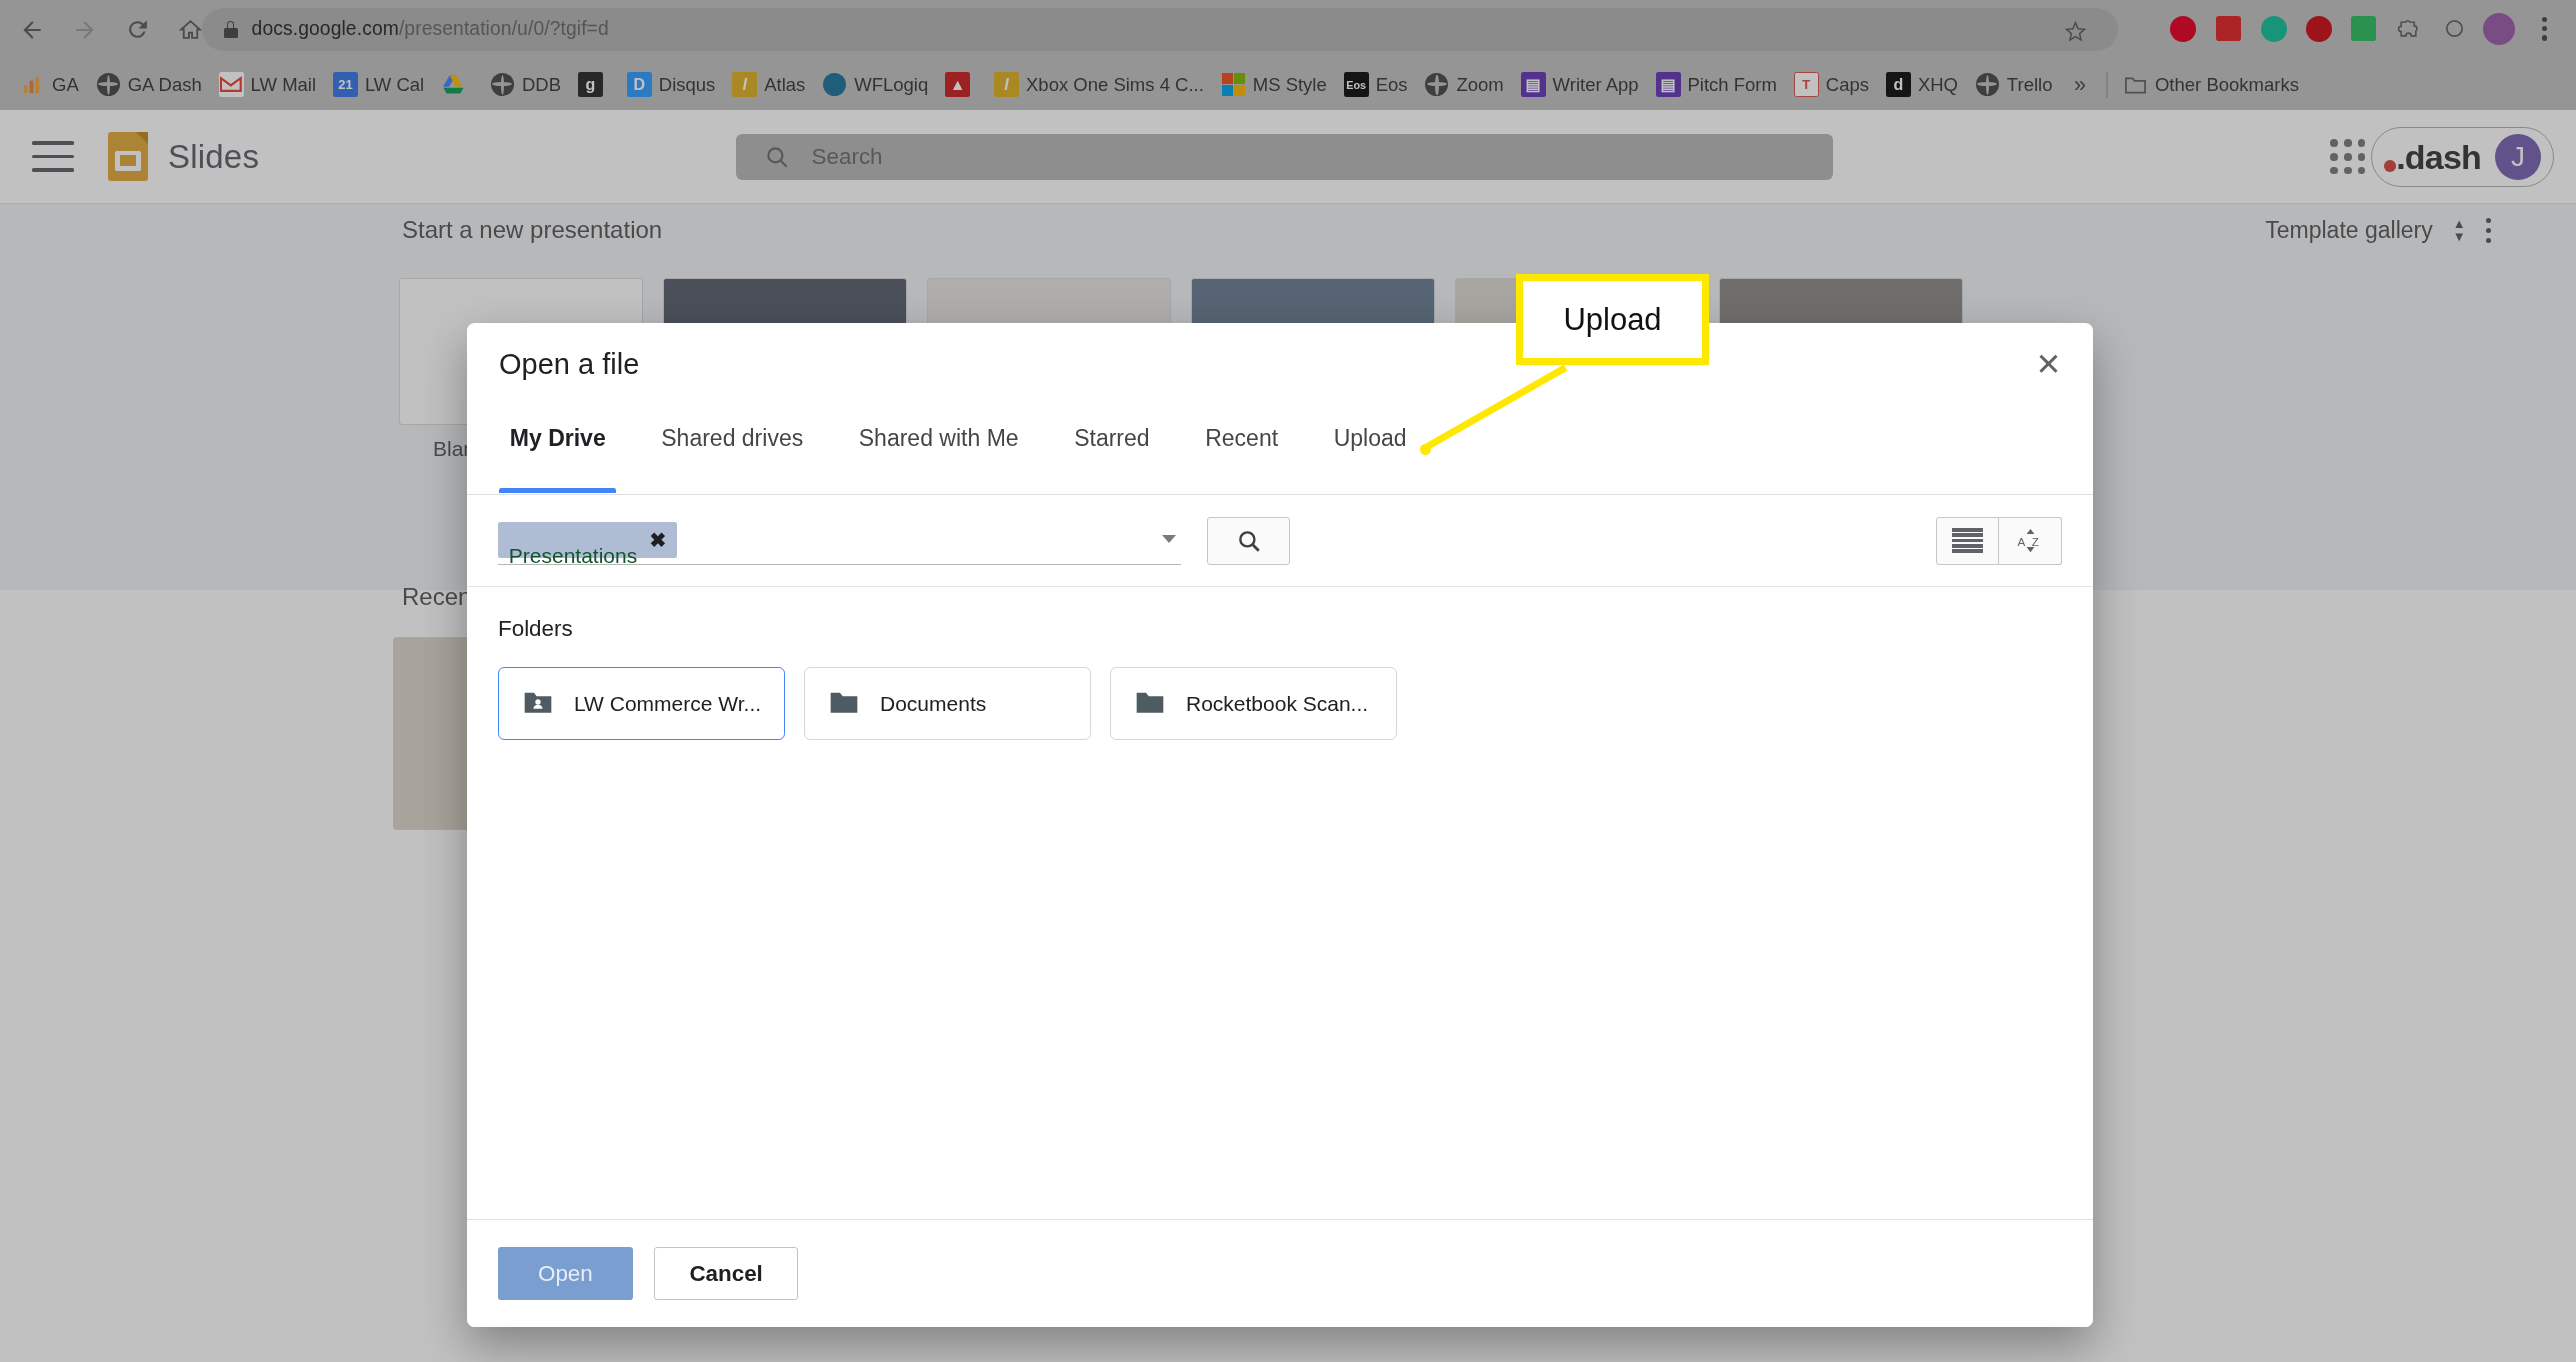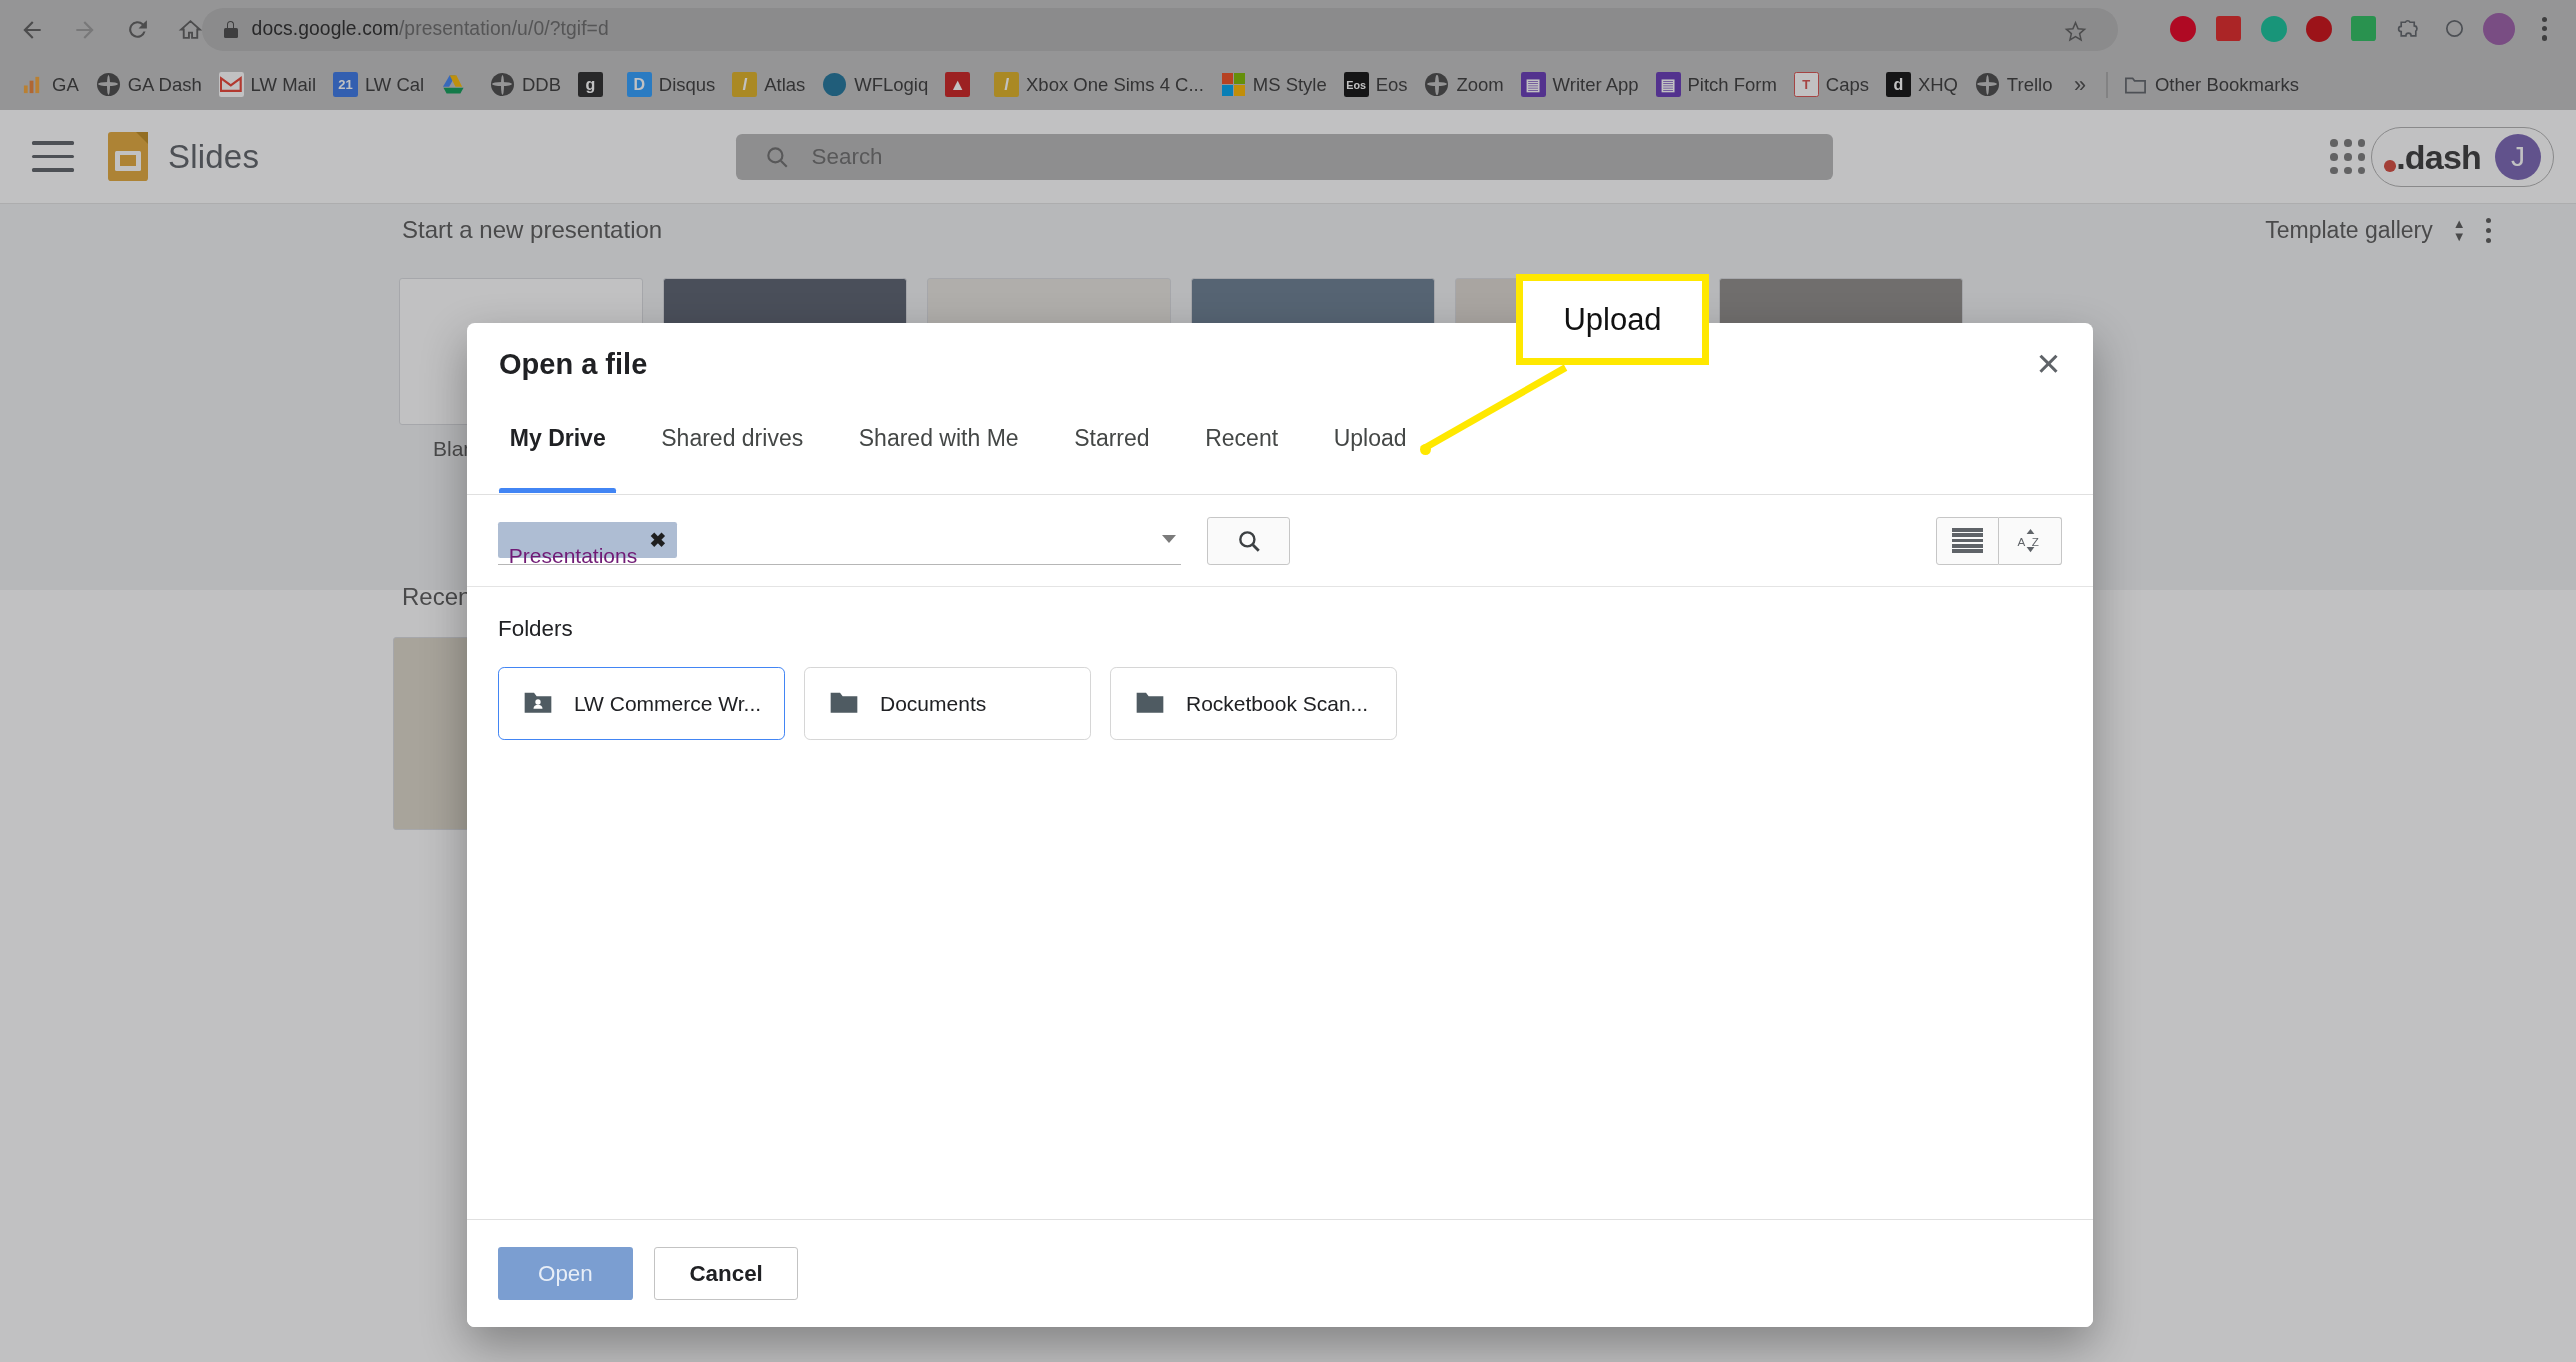--- a/index.html
+++ b/index.html
@@ -75,31 +75,31 @@
   .recent-title { position:absolute; left:402px; top:-7.7px; font-size:24px; color:#5b5b5b; }
   .rec-grid { position:absolute; left:393px; top:46px; right:46px; display:flex; gap:23px; flex-wrap:wrap; }
   .rec-card { width:260px; }
   .rec-prev { width:260px; height:193px; border:0.8px solid #dadce0; border-radius:3.1px; overflow:hidden; background:#fff; }
   .rec-meta { height:66px; display:flex; align-items:center; justify-content:space-between; padding:0 6.2px 0 3.1px; }
 
   
   .scrim { position:absolute; inset:0; background:rgba(32,33,36,.28); }
   .dialog { position:absolute; left:467px; top:323px; width:1626px; height:1004px; background:#fff; border-radius:7.7px; box-shadow:0 18.5px 46px rgba(0,0,0,.32); overflow:hidden; }
   .dlg-head { position:relative; height:93px; }
-  .dlg-title { position:absolute; left:32px; top:25px; font-size:29px; color:#202124;font-weight:bold; }
+  .dlg-title { position:absolute; left:32px; top:25px; font-size:29px; color:#202124; }
   .dlg-close { position:absolute; right:23px; top:20px; width:43px; height:43px; display:flex; align-items:center; justify-content:center; font-size:31px; color:#5f6368; line-height:1; }
   .tabs { position:relative; height:79px; border-bottom:1.5px solid #e0e0e0; display:flex; align-items:flex-start; padding-left:32px; }
   .tab { position:relative; height:77px; padding:0 10.8px; margin-right:34px; display:flex; align-items:flex-start; padding-top:9.3px; font-size:23px; color:#444746; white-space:nowrap; }
   .tab.active { color:#202124; font-weight:bold; }
   .tab.active:after { content:''; position:absolute; left:0; right:0; bottom:0; height:4.6px; background:#4285f4; border-radius:2.3px 2.3px 0 0; }
 
   .filter-row { position:relative; height:91px; display:flex; align-items:center; padding:0 31px; }
   .chip-field { width:683px; height:48px; border-bottom:1.5px solid #b6b6b6; display:flex; align-items:center; position:relative; }
   .chip { height:36px; background:#aebdd3; border-radius:2.3px; display:flex; align-items:center; padding:0 10.8px; gap:12.4px; }
-  .chip-label { font-size:21px; color:#701a75;margin-top:32px; }
+  .chip-label { font-size:21px; color:#14532d;margin-top:32px; }
   .chip-x { font-size:20px; color:#1f1f1f; font-weight:bold; line-height:1; }
   .chip-caret { position:absolute; right:4.6px; top:18.5px; width:0; height:0; border-left:7.7px solid transparent; border-right:7.7px solid transparent; border-top:8.5px solid #7b7b7b; }
   .srch-btn { margin-left:26px; width:83px; height:48px; border:0.8px solid #c6c6c6; border-radius:3.1px; background:#fafafa; display:flex; align-items:center; justify-content:center; }
   .view-btns { margin-left:auto; display:flex; }
   .vbtn { width:63px; height:48px; border:0.8px solid #c6c6c6; background:#fafafa; display:flex; align-items:center; justify-content:center; }
   .vbtn:first-child { border-radius:3.1px 0 0 3.1px; }
   .vbtn:last-child { border-radius:0 3.1px 3.1px 0; border-left:none; }
   .lines { width:31px; height:25px; display:flex; flex-direction:column; justify-content:space-between; }
   .lines i { display:block; height:3.9px; background:#5f6368; }
 

